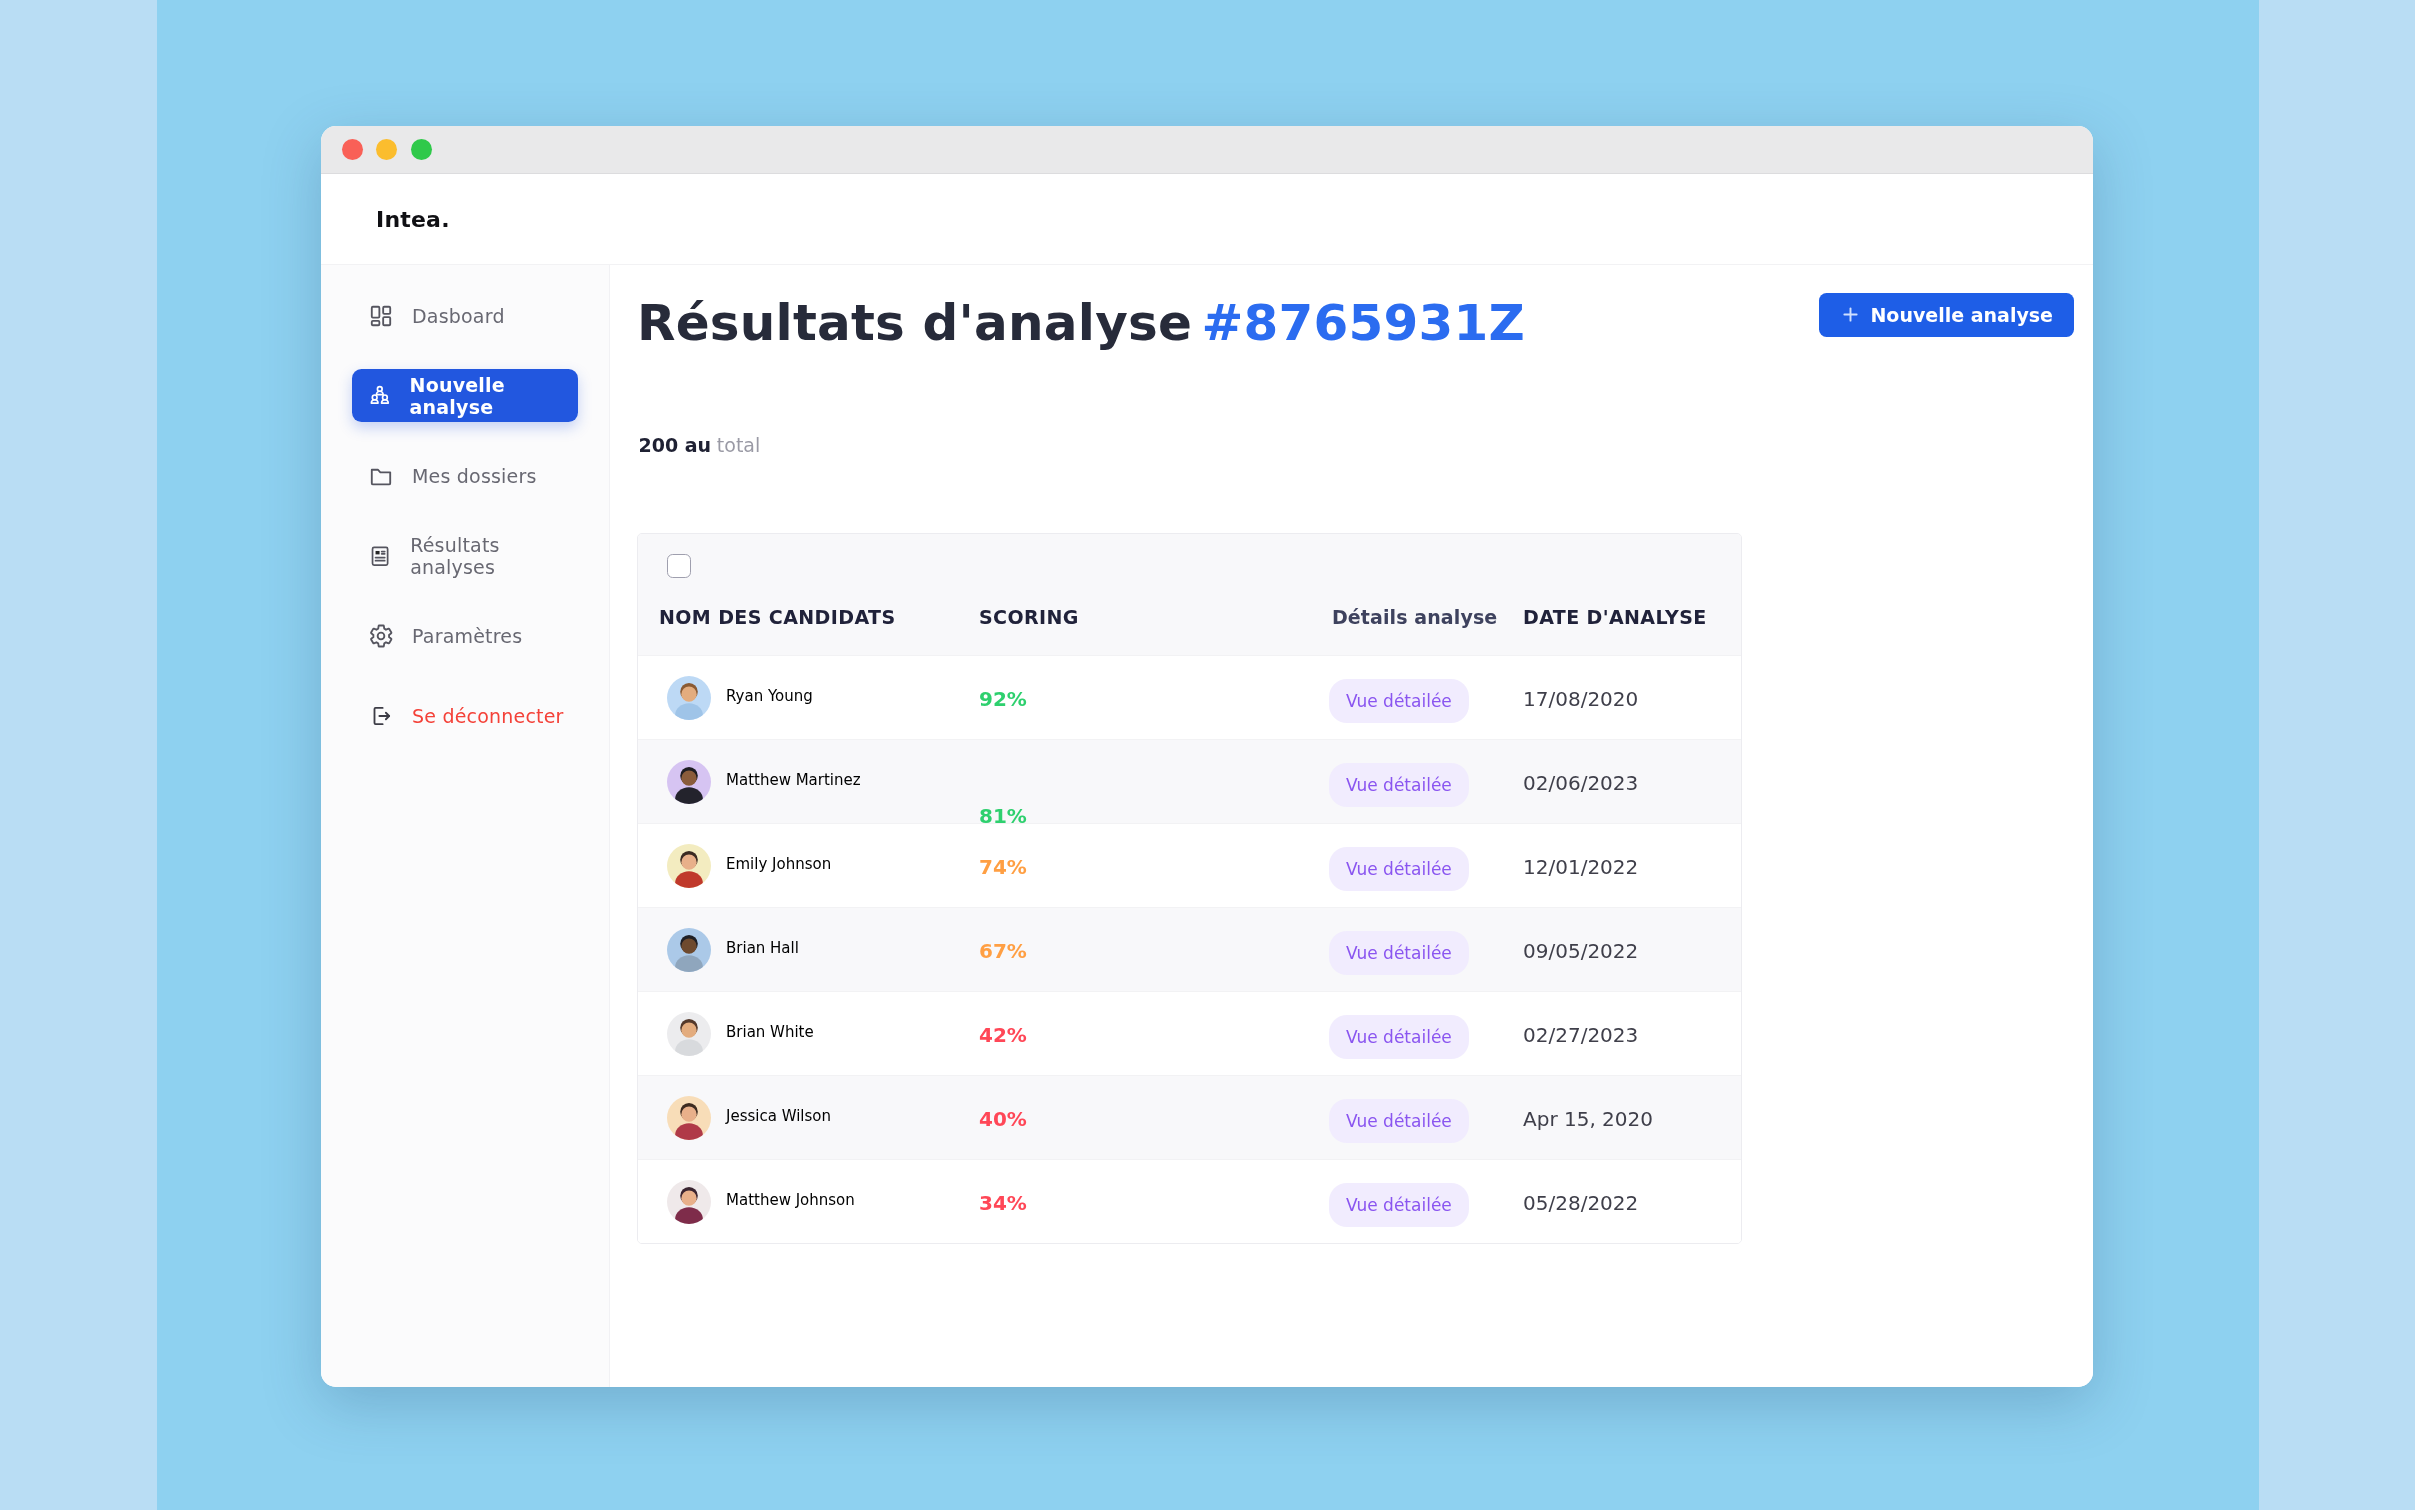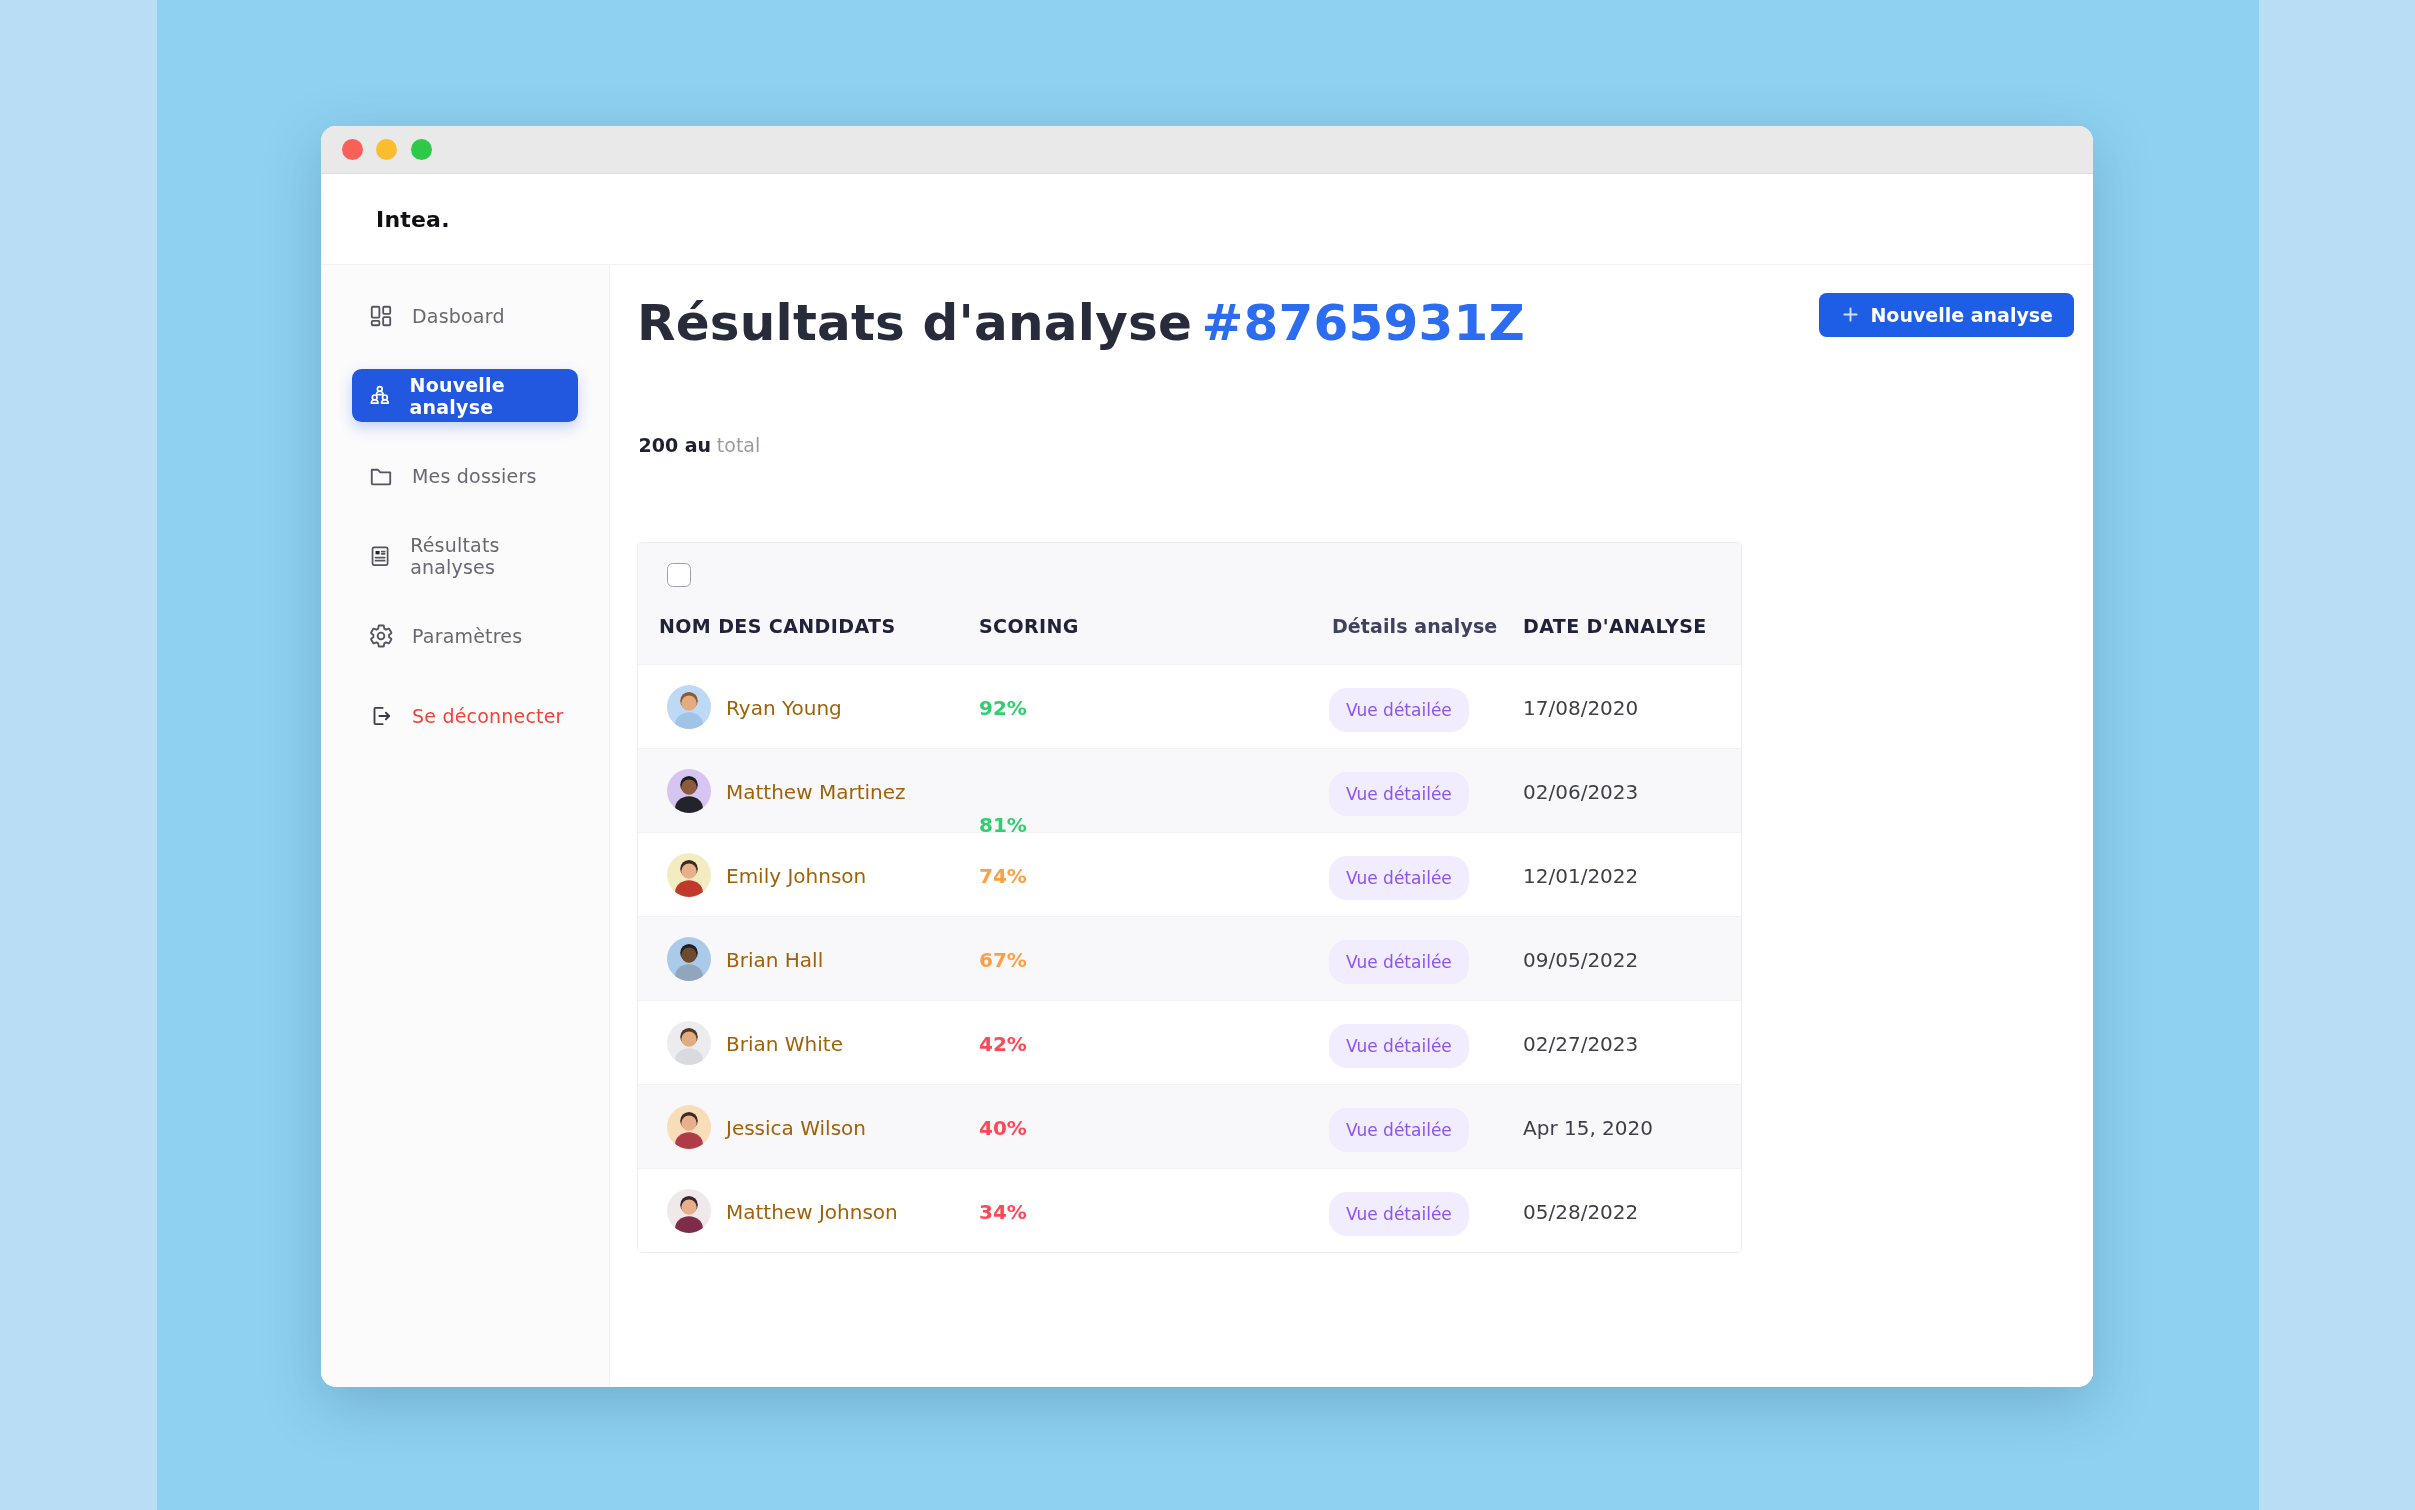--- a/index.html
+++ b/index.html
@@ -45,31 +45,31 @@
   .page-title .tid{ color:#2b6cf0; margin-left:9.5px; }
   .new-btn{ position:absolute; right:19px; top:27.6px; height:44px; background:#1e5ee7; color:#fff; border:none; border-radius:7.6px;
     font-family:inherit; font-size:19px; font-weight:700; display:flex; align-items:center; gap:9.5px; padding:0 21px; cursor:pointer; }
   .new-btn svg{ width:21px; height:21px; stroke:#cfe0ff; stroke-width:2.2; stroke-linecap:round; }
   .tabs{ position:absolute; left:27px; right:50px; top:107px; border-bottom:1.9px solid #f1f1f4; height:42px; }
   .tab{ position:absolute; left:25px; top:0; font-size:20px; font-weight:700; color:#2563eb; letter-spacing:0.6px; cursor:pointer; }
   .tab-underline{ position:absolute; left:0; bottom:-2.9px; width:101px; height:4.8px; border-radius:2.9px; background:#2563eb; }
   .total-line{ position:absolute; left:28.5px; top:169px; font-size:19px; color:#9a9aa5; }
   .total-line b{ color:#1f2133; font-weight:700; margin-right:5.7px; }
   
-  .table{ position:absolute; left:27px; top:277px; width:1105px; border:1px solid #ececf0; border-radius:5px; overflow:hidden; background:#fff; }
+  .table{ position:absolute; left:27px; top:268px; width:1105px; border:1px solid #ececf0; border-radius:5px; overflow:hidden; background:#fff; }
   .thead{ height:121px; background:#f8f8fa; position:relative; }
   .checkbox{ position:absolute; left:28.5px; top:20px; width:24px; height:24px; border:1.9px solid #9f9fae; border-radius:5.7px; background:#fff; cursor:pointer; }
   .th{ position:absolute; top:72px; font-size:19px; font-weight:700; color:#20223a; letter-spacing:0.4px; }
   .th.c0{ left:21px; } .th.c1{ left:341px; }
   .th.c2{ left:694px; font-weight:600; color:#3e425e; letter-spacing:0.1px; }
   .th.c3{ left:885px; }
   .trow{ height:84px; position:relative; border-top:1px solid #f2f2f4; background:#fff; }
   .trow.alt{ background:#f8f8fa; }
   .trow .avatar{ position:absolute; left:28.5px; top:20px; }
-  .cand-name{ position:absolute; left:88px; top:31px; font-size:20px; color:#a16207; }
+  .cand-name{ position:absolute; left:88px; top:31px; font-size:15px; color:#000000; }
   .score{ position:absolute; left:341px; top:31px; font-size:20px; font-weight:600; }
   .badge{ position:absolute; left:691px; top:23px; background:#f1ecfe; color:#8a55f0; font-size:17px; padding:12px 17px; border-radius:18px; cursor:pointer; }
   .tdate{ position:absolute; left:885px; top:31px; font-size:20px; color:#3f3f4a; }
 </style>
 </head>
 <body>
 
 <div class="window">
 
   <div class="titlebar">

